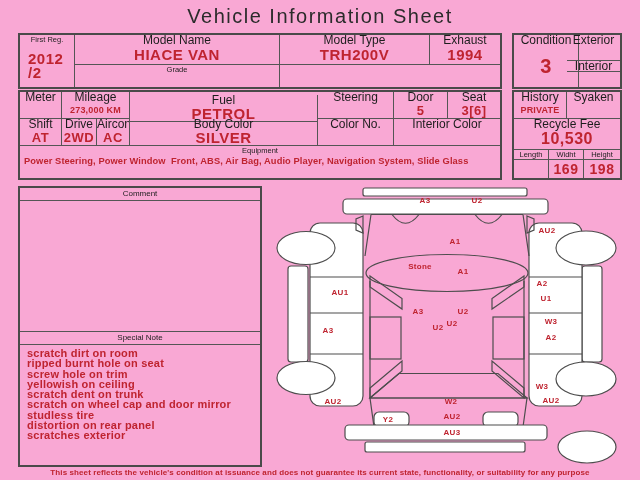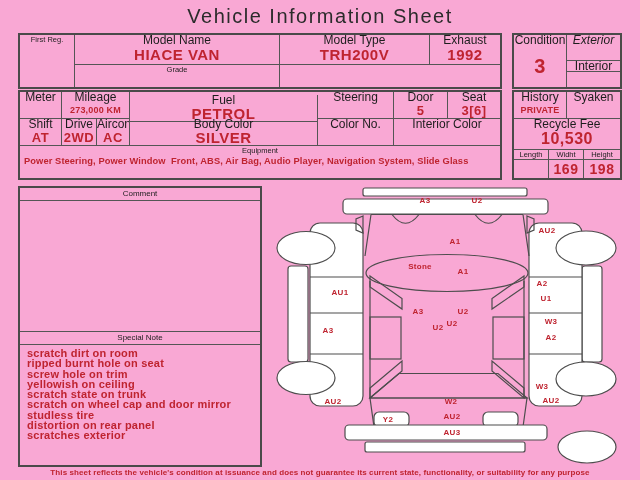--- a/index.html
+++ b/index.html
@@ -35,44 +35,46 @@
 </head>
 <body>
 
 <div id="sheet">
 
   <div class="title">Vehicle Information Sheet</div>
 
   <div class="box" style="left:18px;top:33px;width:484px;height:56px;">
     <div class="cell br firstreg" style="left:0;top:0;width:55px;height:52px;">
       <div class="hdr sm">First Reg.</div>
+      <div class="val">2012
+/2</div>
     </div>
     <div class="cell br bb" style="left:55px;top:0;width:205px;height:30px;">
       <div class="hdr">Model Name</div>
       <div class="val v16">HIACE VAN</div>
     </div>
     <div class="cell br bb" style="left:260px;top:0;width:150px;height:30px;">
       <div class="hdr">Model Type</div>
       <div class="val v16">TRH200V</div>
     </div>
     <div class="cell bb" style="left:410px;top:0;width:70px;height:30px;">
       <div class="hdr">Exhaust</div>
-      <div class="val v16">1992</div>
+      <div class="val v16">1994</div>
     </div>
     <div class="cell br" style="left:55px;top:30px;width:205px;height:22px;">
       <div class="hdr sm">Grade</div>
     </div>
   </div>
 
   <div class="box" style="left:512px;top:33px;width:110px;height:56px;">
-    <div class="cell br" style="left:0;top:0;width:53px;height:52px;">
+    <div class="cell br" style="left:0;top:0;width:65px;height:52px;">
       <div class="hdr">Condition</div>
       <div class="val v20">3</div>
     </div>
-    <div class="cell bb" style="left:53px;top:0;width:53px;height:26px;font-style:italic;">
+    <div class="cell bb" style="left:53px;top:0;width:53px;height:26px;">
       <div class="hdr">Exterior</div>
       <div class="val v13"></div>
     </div>
     <div class="cell bb" style="left:53px;top:26px;width:53px;height:11px;">
       <div class="hdr">Interior</div>
     </div>
     <div class="cell" style="left:53px;top:37px;width:53px;height:15px;">
       <div class="val v13"></div>
     </div>
   </div>
@@ -161,21 +163,21 @@
 
   <div class="box" style="left:18px;top:186px;width:244px;height:281px;display:flex;flex-direction:column;">
     <div class="bandhdr bb">Comment</div>
     <div class="spacer" style="height:130px;"></div>
     <div class="bandhdr bt bb">Special Note</div>
     <div class="notes">
         <div class="note-line">scratch dirt on room</div>
         <div class="note-line">ripped burnt hole on seat</div>
         <div class="note-line">screw hole on trim</div>
         <div class="note-line">yellowish on ceiling</div>
-        <div class="note-line">scratch state on trunk</div>
+        <div class="note-line">scratch dent on trunk</div>
         <div class="note-line">scratch on wheel cap and door mirror</div>
         <div class="note-line">studless tire</div>
         <div class="note-line">distortion on rear panel</div>
         <div class="note-line">scratches exterior</div>
       </div>
   </div>
 
   <svg style="position:absolute;left:270px;top:186px;" width="370" height="282" viewBox="0 0 370 282">
 
     <rect class="fw" x="18" y="80" width="20" height="96" rx="3"></rect>

